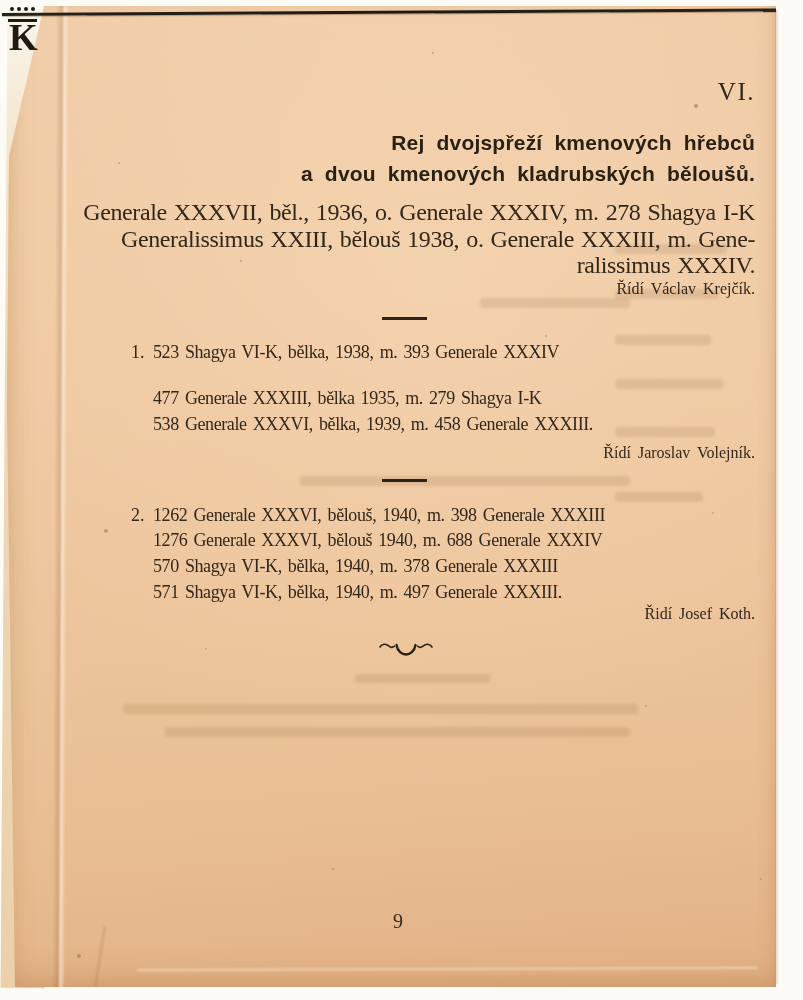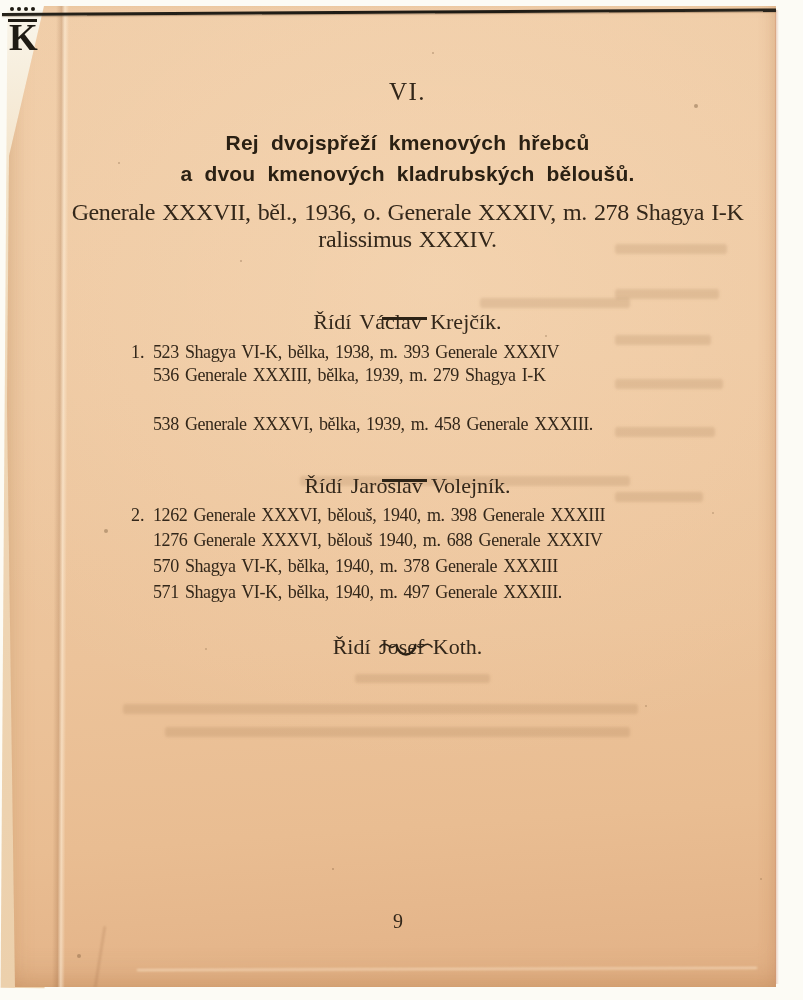--- a/index.html
+++ b/index.html
@@ -48,26 +48,26 @@
   .stamp{position:absolute;left:7px;top:4px;width:34px;z-index:7;color:#1f1b14;}
   .stamp-dots{position:absolute;left:3px;top:3px;width:4px;height:4px;border-radius:50%;
     background:#1f1b14;box-shadow:7px 0 0 0 #1f1b14,14px 0 0 0 #1f1b14,21px 0 0 0 #1f1b14;}
   .stamp-bar{position:absolute;left:1px;top:15px;width:29px;height:2.6px;background:#1f1b14;}
   .stamp-letter{position:absolute;left:2px;top:12px;font-size:37px;font-weight:bold;
     font-family:"Liberation Serif",serif;letter-spacing:0;}
 
   
   .content{position:absolute;left:0;top:0;width:803px;height:1000px;z-index:4;
     color:#33271a;}
-  .row{position:absolute;left:44px;width:727px;text-align:center;}
+  .row{position:absolute;left:28px;width:727px;text-align:right;}
   .section-number{top:78px;font-size:25px;letter-spacing:1.5px;}
   .title{top:127px;font-family:"Liberation Sans",sans-serif;font-weight:700;
     font-size:21px;line-height:31px;word-spacing:6px;letter-spacing:.2px;color:#2a2013;}
   .intro{top:199px;font-size:24px;line-height:26.5px;letter-spacing:-.4px;word-spacing:1.5px;}
-  .leader{font-size:22px;word-spacing:3px;margin-top:29px;}
+  .leader{font-size:16px;word-spacing:3px;}
   .divider{position:absolute;left:382px;width:45px;height:2.6px;background:#2d2316;}
   .gnum{position:absolute;left:131px;font-size:18px;}
   .gline{position:absolute;left:153px;font-size:18px;letter-spacing:-.4px;word-spacing:2px;white-space:nowrap;}
   .ornament{position:absolute;left:378px;top:640px;}
   .page-number{position:absolute;left:380px;top:910px;width:36px;text-align:center;font-size:20px;}
 </style>
 </head>
 <body>
 
 <div class="canvas">
@@ -106,30 +106,31 @@
 
     <div class="row section-number">VI.</div>
 
     <div class="row title">
       <div>Rej dvojspřeží kmenových hřebců</div>
       <div>a dvou kmenových kladrubských běloušů.</div>
     </div>
 
     <div class="row intro">
       <div>Generale XXXVII, běl., 1936, o. Generale XXXIV, m. 278 Shagya I-K</div>
+      <div>Generalissimus XXIII, bělouš 1938, o. Generale XXXIII, m. Gene-</div>
       <div>ralissimus XXXIV.</div>
     </div>
 
     <div class="row leader" style="top:280px">Řídí Václav Krejčík.</div>
 
     <div class="divider" style="top:317px"></div>
 
     <div class="gnum" style="top:342px">1.</div>
     <div class="gline" style="top:342px">523 Shagya VI-K, bělka, 1938, m. 393 Generale XXXIV</div>
-    <div class="gline" style="top:365px">536 Generale XXXIII, bělka, 1939, m. 279 Shagya I-K</div>
+    <div class="gline" style="top:388px">477 Generale XXXIII, bělka 1935, m. 279 Shagya I-K</div>
     <div class="gline" style="top:414px">538 Generale XXXVI, bělka, 1939, m. 458 Generale XXXIII.</div>
     <div class="row leader" style="top:444px">Řídí Jaroslav Volejník.</div>
 
     <div class="divider" style="top:479px"></div>
 
     <div class="gnum" style="top:505px">2.</div>
     <div class="gline" style="top:505px">1262 Generale XXXVI, bělouš, 1940, m. 398 Generale XXXIII</div>
     <div class="gline" style="top:530px">1276 Generale XXXVI, bělouš 1940, m. 688 Generale XXXIV</div>
     <div class="gline" style="top:556px">570 Shagya VI-K, bělka, 1940, m. 378 Generale XXXIII</div>
     <div class="gline" style="top:582px">571 Shagya VI-K, bělka, 1940, m. 497 Generale XXXIII.</div>

